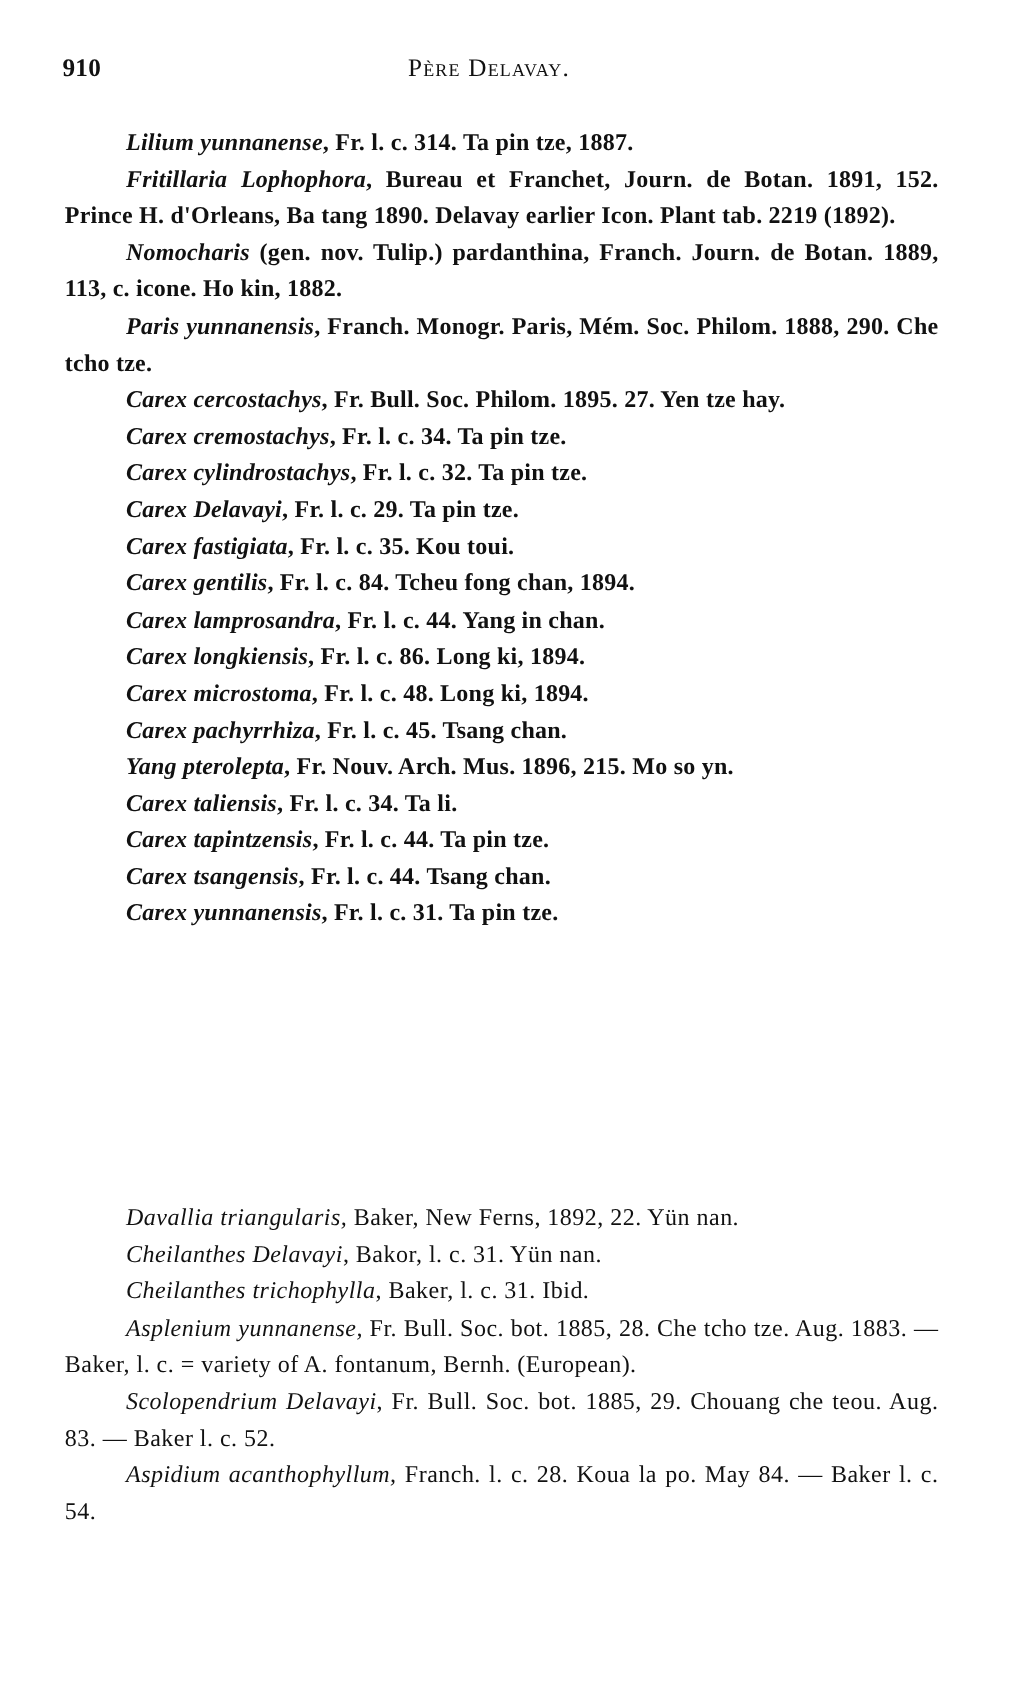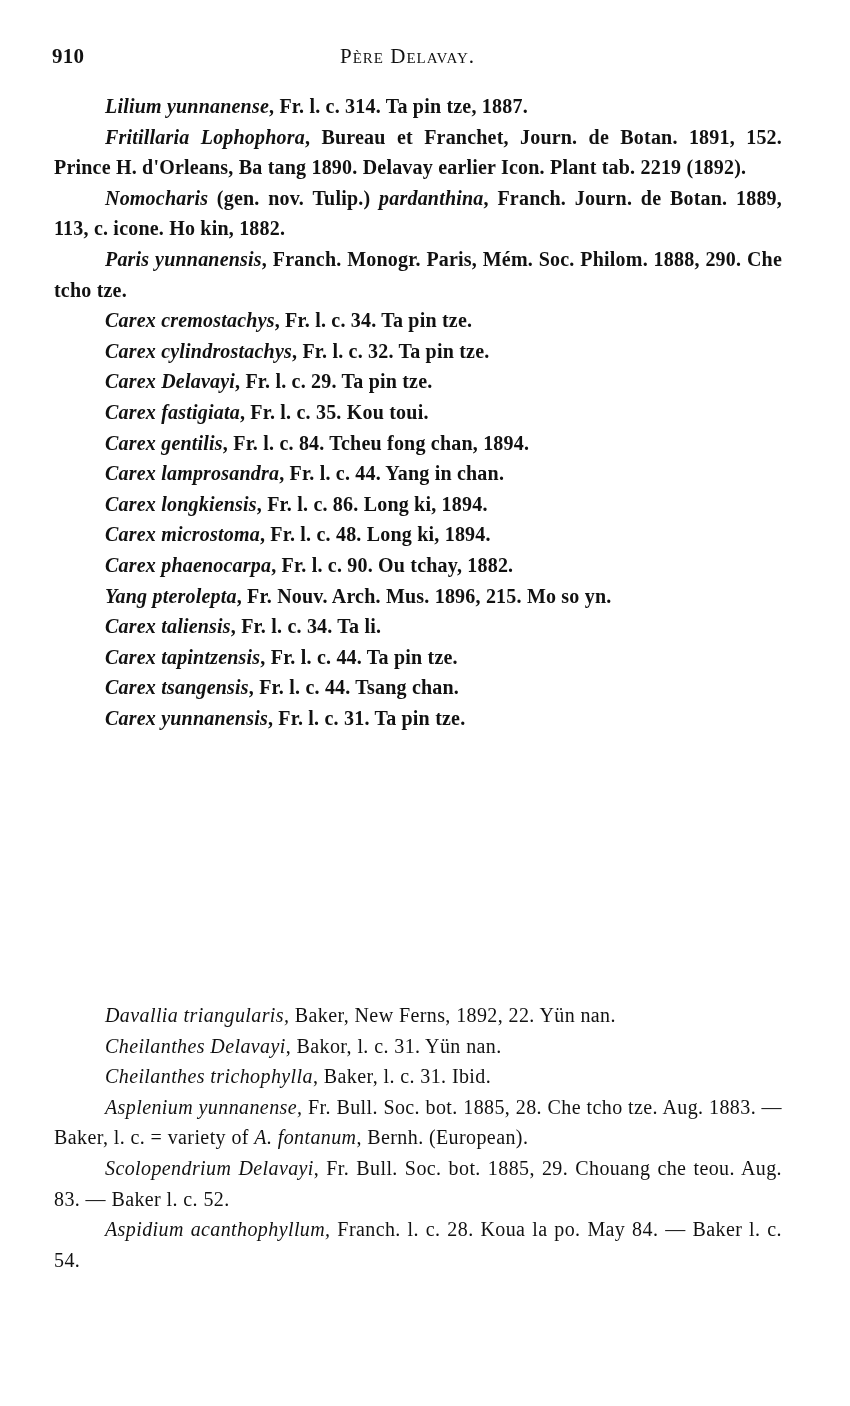--- a/index.html
+++ b/index.html
@@ -18,46 +18,47 @@
       font-variant: small-caps; font-weight: normal; letter-spacing: 1px;
     }
     .block {
       position: absolute; left: 54px; width: 728px;
       font-size: 20px; line-height: 30.6px; text-align: justify;
     }
     .block.bold-block { font-weight: bold; letter-spacing: 0.2px; }
     .block.light-block { font-weight: normal; letter-spacing: 0.4px; }
     .entry { text-indent: 51px; margin: 0; }
     .entry .sp { font-style: italic; }
-    .entry .sp2 { font-style: italic; }
-    .sec1 { top: 91px; }
+    .entry .sp2 { }
+    .sec1 { top: 104px; }
     .sec2 { top: 1000px; }
   </style>
 </head>
 <body>
 
 <div class="page-header">
   <span class="page-number">910</span>
   <span class="running-title">Père Delavay.</span>
 </div>
 
 <div class="block bold-block sec1" id="sec1">
     <p class="entry"><span class="sp">Lilium yunnanense</span><span class="rf">, Fr. l. c. 314. Ta pin tze, 1887.</span></p>
     <p class="entry"><span class="sp">Fritillaria Lophophora</span><span class="rf">, Bureau et Franchet, Journ. de Botan. 1891, 152. Prince H. d'Orleans, Ba tang 1890. Delavay earlier Icon. Plant tab. 2219 (1892).</span></p>
     <p class="entry"><span class="sp">Nomocharis</span><span class="rf"> (gen. nov. Tulip.) </span><span class="sp2">pardanthina</span><span class="rf2">, Franch. Journ. de Botan. 1889, 113, c. icone. Ho kin, 1882.</span></p>
     <p class="entry"><span class="sp">Paris yunnanensis</span><span class="rf">, Franch. Monogr. Paris, Mém. Soc. Philom. 1888, 290. Che tcho tze.</span></p>
+    <p class="entry"><span class="sp">Carex cercostachys</span><span class="rf">, Fr. Bull. Soc. Philom. 1895. 27. Yen tze hay.</span></p>
     <p class="entry"><span class="sp">Carex cremostachys</span><span class="rf">, Fr. l. c. 34. Ta pin tze.</span></p>
     <p class="entry"><span class="sp">Carex cylindrostachys</span><span class="rf">, Fr. l. c. 32. Ta pin tze.</span></p>
     <p class="entry"><span class="sp">Carex Delavayi</span><span class="rf">, Fr. l. c. 29. Ta pin tze.</span></p>
     <p class="entry"><span class="sp">Carex fastigiata</span><span class="rf">, Fr. l. c. 35. Kou toui.</span></p>
     <p class="entry"><span class="sp">Carex gentilis</span><span class="rf">, Fr. l. c. 84. Tcheu fong chan, 1894.</span></p>
     <p class="entry"><span class="sp">Carex lamprosandra</span><span class="rf">, Fr. l. c. 44. Yang in chan.</span></p>
     <p class="entry"><span class="sp">Carex longkiensis</span><span class="rf">, Fr. l. c. 86. Long ki, 1894.</span></p>
     <p class="entry"><span class="sp">Carex microstoma</span><span class="rf">, Fr. l. c. 48. Long ki, 1894.</span></p>
-    <p class="entry"><span class="sp">Carex phaenocarpa</span><span class="rf">, Fr. l. c. 90. Ou tchay, 1882.</span></p>
+    <p class="entry"><span class="sp">Carex pachyrrhiza</span><span class="rf">, Fr. l. c. 45. Tsang chan.</span></p>
     <p class="entry"><span class="sp">Yang pterolepta</span><span class="rf">, Fr. Nouv. Arch. Mus. 1896, 215. Mo so yn.</span></p>
     <p class="entry"><span class="sp">Carex taliensis</span><span class="rf">, Fr. l. c. 34. Ta li.</span></p>
     <p class="entry"><span class="sp">Carex tapintzensis</span><span class="rf">, Fr. l. c. 44. Ta pin tze.</span></p>
     <p class="entry"><span class="sp">Carex tsangensis</span><span class="rf">, Fr. l. c. 44. Tsang chan.</span></p>
     <p class="entry"><span class="sp">Carex yunnanensis</span><span class="rf">, Fr. l. c. 31. Ta pin tze.</span></p>
   </div>
 <div class="block light-block sec2" id="sec2">
     <p class="entry"><span class="sp">Davallia triangularis,</span><span class="rf"> Baker, New Ferns, 1892, 22. Yün nan.</span></p>
     <p class="entry"><span class="sp">Cheilanthes Delavayi</span><span class="rf">, Bakor, l. c. 31. Yün nan.</span></p>
     <p class="entry"><span class="sp">Cheilanthes trichophylla</span><span class="rf">, Baker, l. c. 31. Ibid.</span></p>

